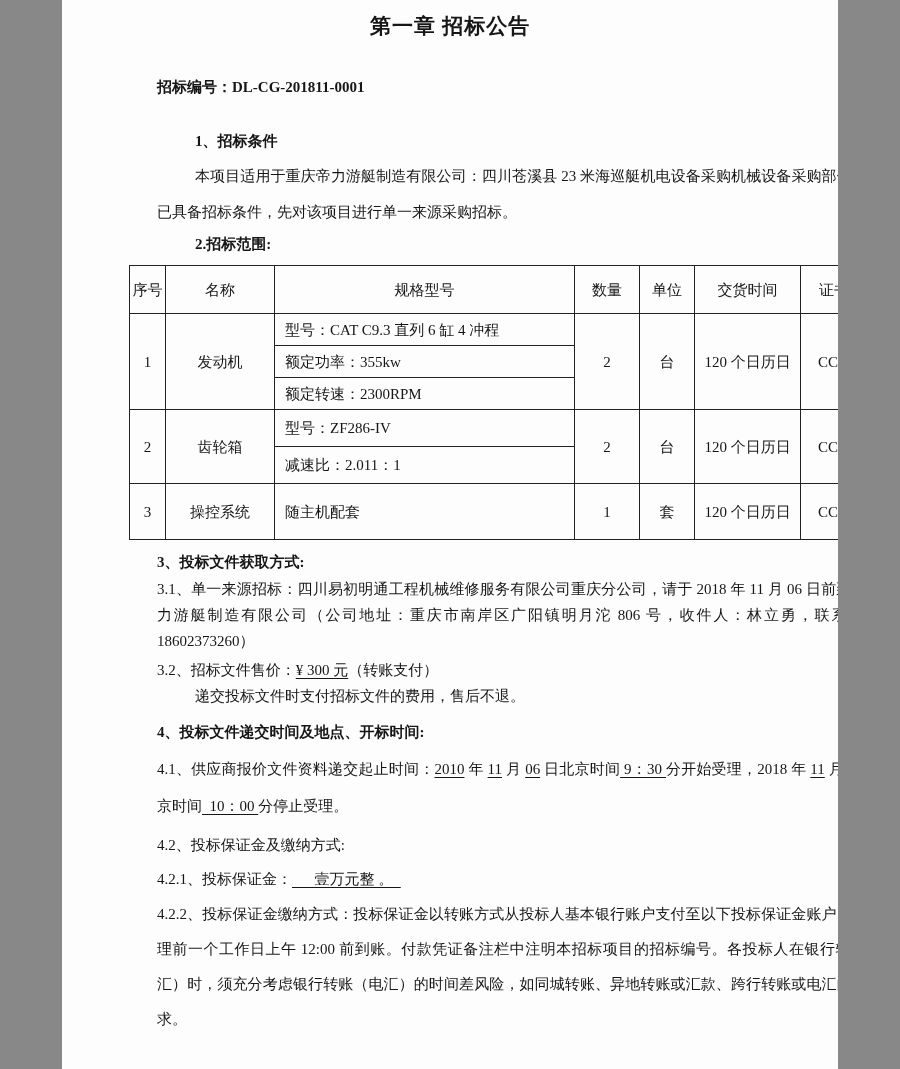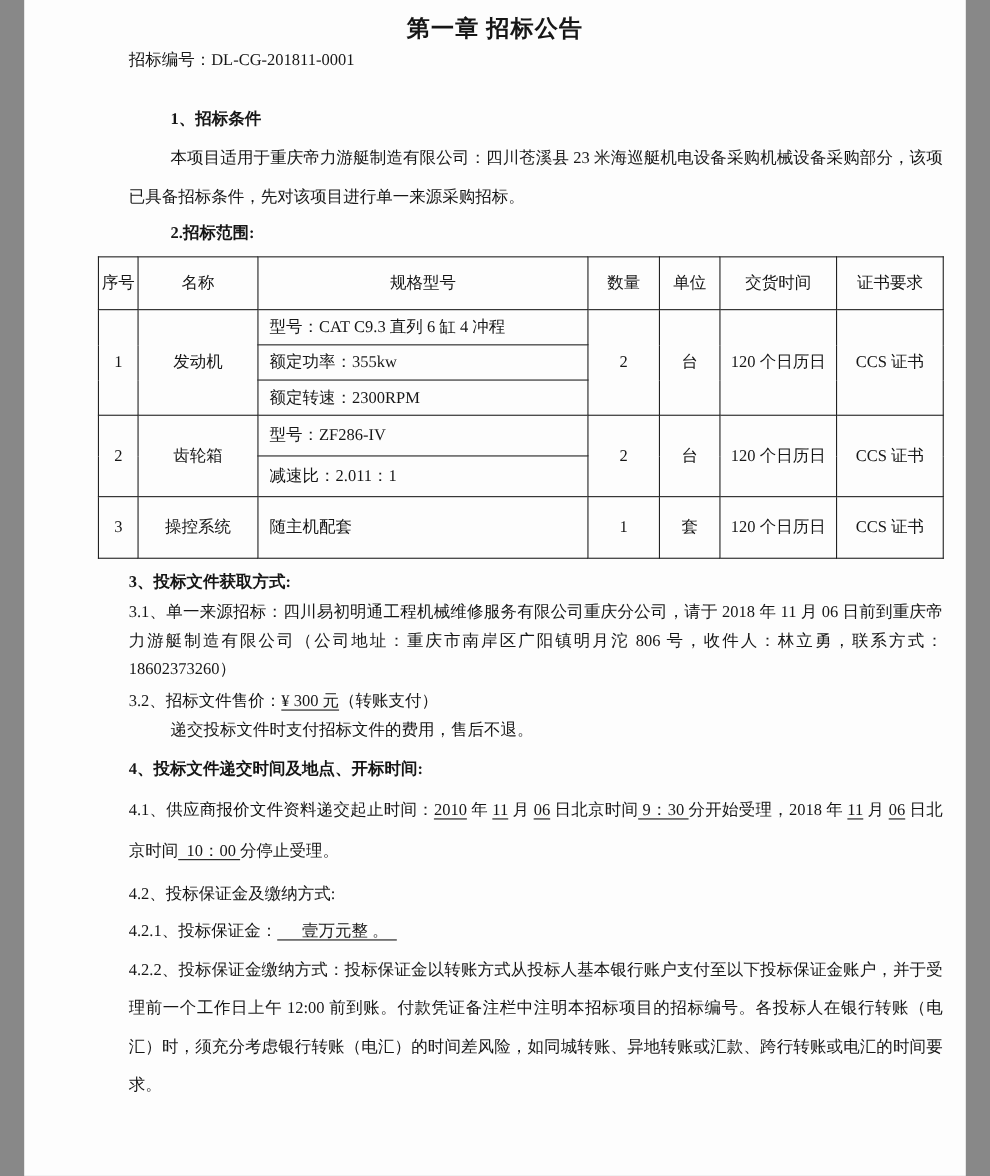--- a/index.html
+++ b/index.html
@@ -1,29 +1,29 @@
 <!DOCTYPE html>
 <html><head>
 <meta charset="utf-8">
 <style>
   * { margin:0; padding:0; box-sizing:border-box; }
   html,body { background:#888; }
   .page {
-    width:856px; height:1069px; margin:0 auto; background:#fdfdfd;
+    width:776px; height:1069px; margin:0 auto; background:#fdfdfd;
     font-family:"Liberation Serif","DejaVu Serif",serif;
     color:#161616; font-size:15px; overflow:hidden;
   }
   .doc-title {
     padding-top:12px; text-align:center; font-size:21px; font-weight:bold;
     line-height:28px; letter-spacing:1px;
   }
   .content { margin:0 65px 0 95px; width:740px; }
   p { text-align:justify; }
   .meta1 { margin-top:9px; line-height:30px; }
-  .meta2 { line-height:30px; font-weight:normal; }
+  .meta2 { line-height:30px; font-weight:bold;margin-top:32px; }
   .h { font-weight:bold; }
   .h1 { margin-top:24px; line-height:30px; }
   .indent1 { margin-left:38px; }
   .para1 { margin-top:2px; line-height:36px; text-indent:38px; }
   .h2 { line-height:28px; }
   .b { font-weight:normal; }
   .u { text-decoration:underline; white-space:pre; text-underline-offset:3px; }
 
   table.scope {
     margin-top:7px; margin-left:-28px; border-collapse:collapse;

